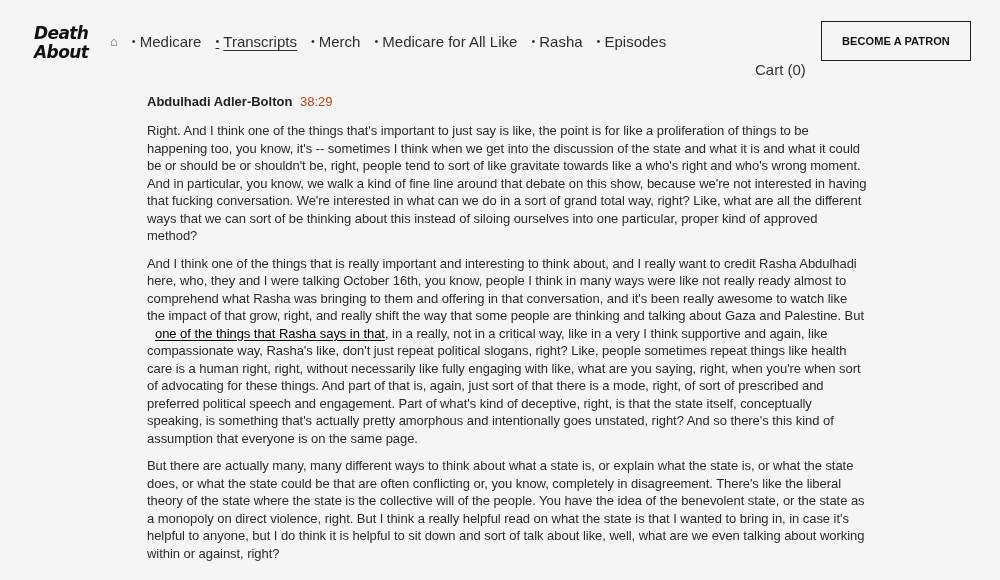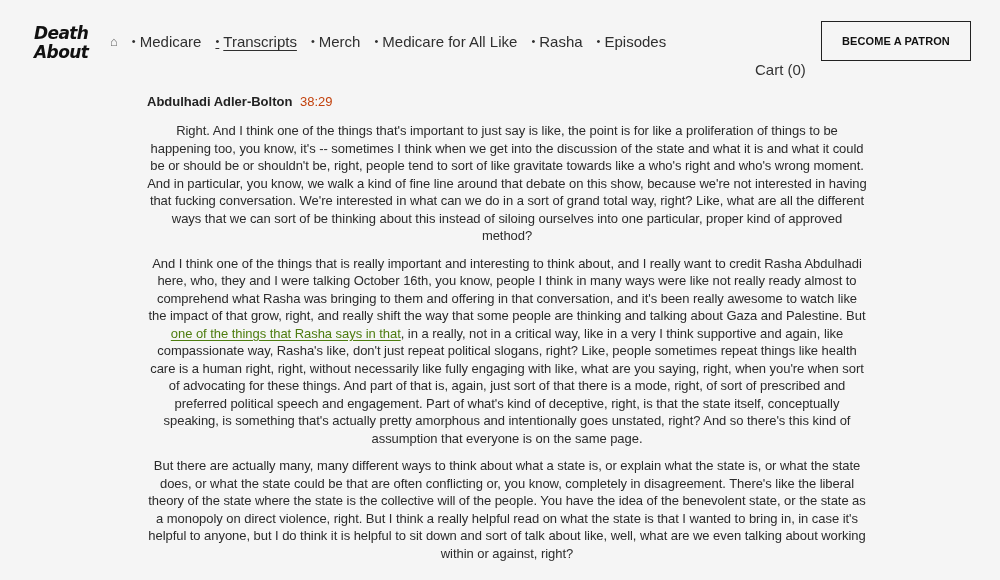--- a/index.html
+++ b/index.html
@@ -47,23 +47,22 @@
   }
   .content {
     position: absolute; left: 147px; top: 93px; width: 720px;
   }
   .speaker-line { font-size: 13px; line-height: 18px; margin-bottom: 11px; }
   .speaker { font-weight: bold; color: #222; }
   .timestamp { color: #c2410c; margin-left: 4px; }
   p.para {
     margin: 0 0 10px 0; font-size: 13px; line-height: 17.5px; color: #2b2b2b;
     letter-spacing: -0.05px;
-    text-align: center;
   }
-  a.inline-link { color: #4d7c0f; text-decoration: underline; text-underline-offset: 2px; }
+  a.inline-link { color: #000000; text-decoration: underline; text-underline-offset: 2px; margin-left: 8px; }
 </style>
 </head>
 <body>
 
 <div class="header">
   <a class="logo">
     <span>Death</span>
     <span>About</span>
   </a>
 

